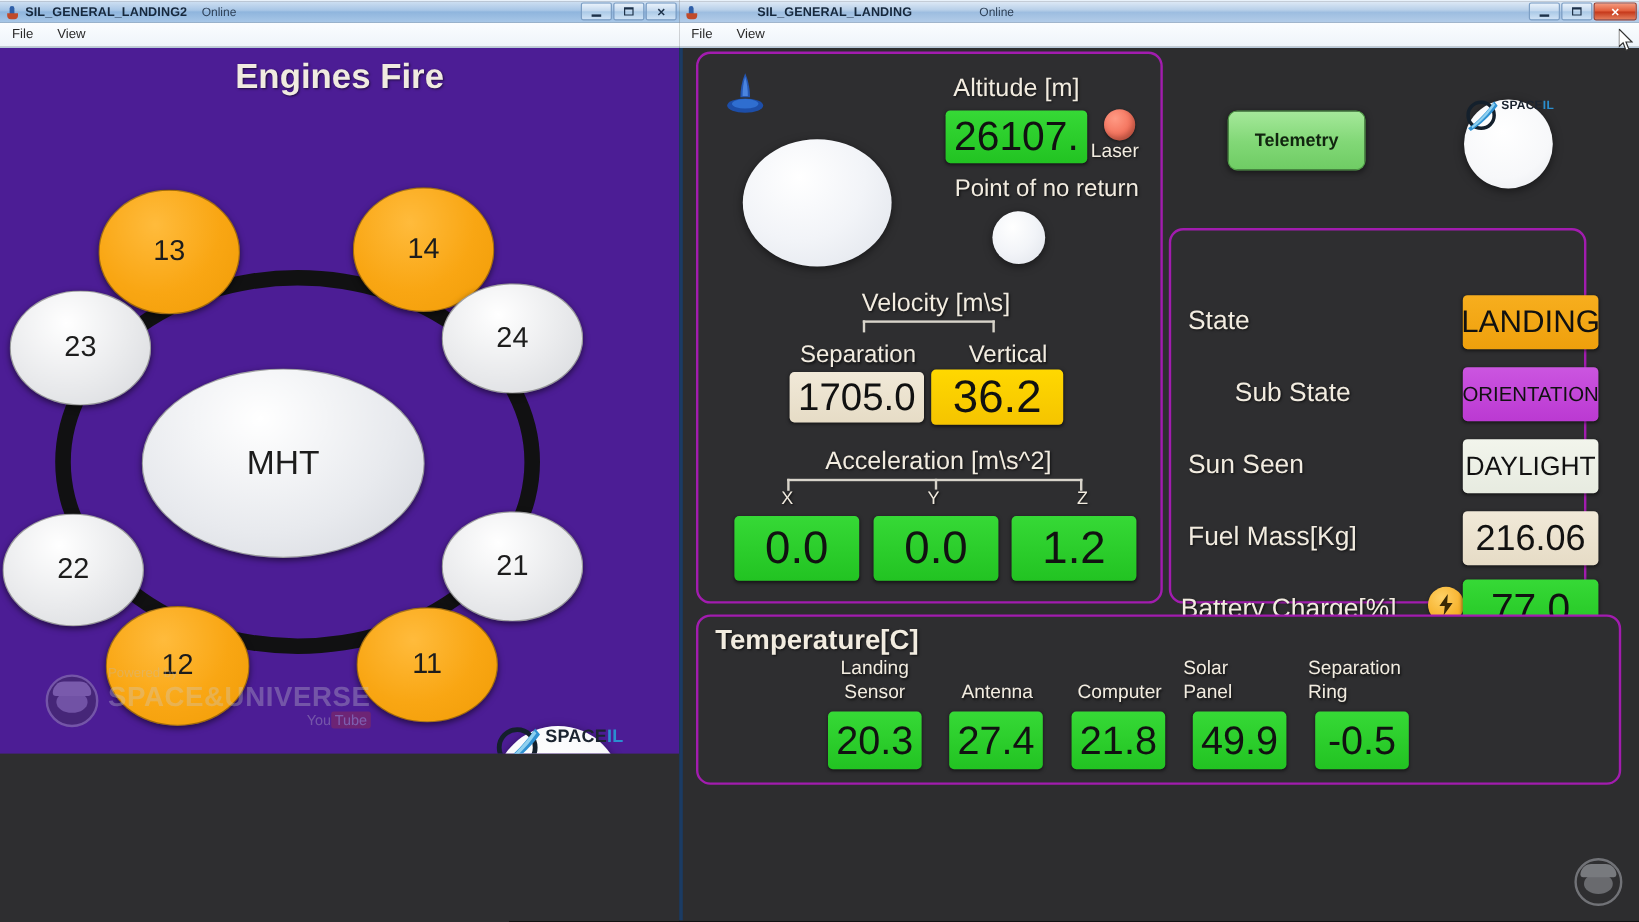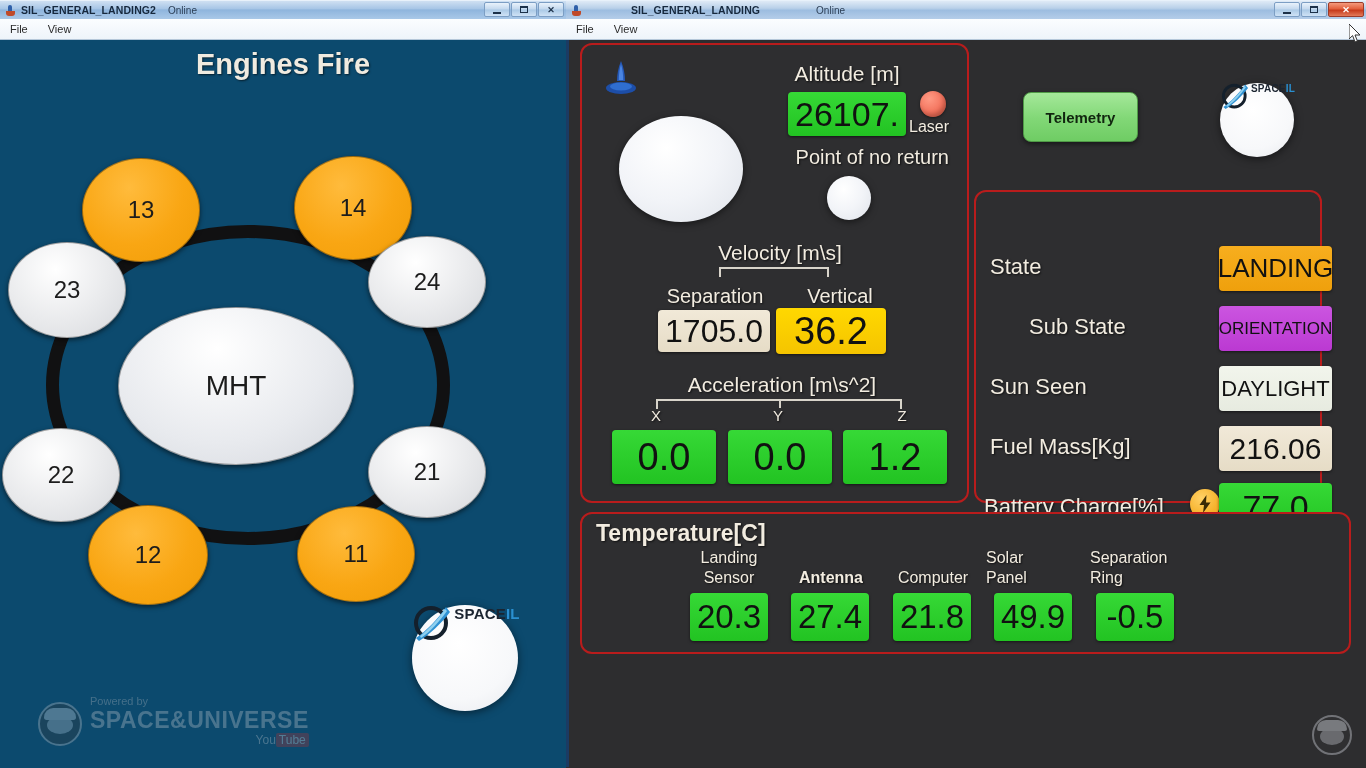--- a/index.html
+++ b/index.html
@@ -74,22 +74,22 @@
     display: flex; align-items: center;
     padding-left: 6px;
     gap: 12px;
   }
   .menu-item { font-size: 11px; color: #2a2a2a; padding: 1px 4px; }
 
   
   #win-left { left: 0; top: 0; width: 566px; height: 768px; background: #2e2e30; }
   #win-left .body {
     position: relative;
-    width: 566px; height: 728px;
-    background: #0c4a6e;
+    width: 566px; height: 588px;
+    background: #4c1d95;
     overflow: hidden;
     padding-left: 12px;
   }
   .engines-title {
     position: absolute; top: 8px; left: 0; width: 100%;
     text-align: center;
     font-size: 29px; color: #f0ebe0; font-weight: bold;
     text-shadow: 1px 1px 2px rgba(0,0,0,.6);
   }
   .engine-ring {
@@ -156,21 +156,21 @@
   #win-right .body {
     position: relative;
     width: 800px; height: 727px;
     background: #2d2d2f;
     overflow: hidden;
     border-left: 3px solid #1b3b63;
   }
 
   .panel {
     position: absolute;
-    border: 2px solid #b91c1c;
+    border: 2px solid #a21caf;
     border-radius: 12px;
     background: #2e2e30;
   }
 
   .lbl { color: #f2ece0; font-weight: normal; text-shadow: 1px 1px 2px rgba(0,0,0,.65); }
 
   .valbox {
     display: flex; align-items: center; justify-content: center;
     border-radius: 4px;
     color: #111;
@@ -445,21 +445,21 @@
       <div class="panel" style="left:11px; top:472px; width:771px; height:142px;">
         <div class="lbl" style="position:absolute; left:14px; top:6px; font-size:23px; font-weight:bold;">Temperature[C]</div>
 
         <div>
           <div class="lbl" style="position:absolute; left:99px; top:34px; width:96px; text-align:center; font-size:16px; line-height:20px;">Landing</div>
           <div class="lbl" style="position:absolute; left:99px; top:54px; width:96px; text-align:center; font-size:16px; line-height:20px;">Sensor</div>
           <div class="valbox v-green" style="position:absolute; left:108px; top:79px; width:78px; height:48px; font-size:33px;">20.3</div>
         </div>
 
         <div>
-          <div class="lbl" style="position:absolute; left:199px; top:54px; width:100px; text-align:center; font-size:16px; line-height:20px;font-weight:bold;">Antenna</div>
+          <div class="lbl" style="position:absolute; left:199px; top:54px; width:100px; text-align:center; font-size:16px; line-height:20px;">Antenna</div>
           <div class="valbox v-green" style="position:absolute; left:209px; top:79px; width:78px; height:48px; font-size:33px;">27.4</div>
         </div>
 
         <div>
           <div class="lbl" style="position:absolute; left:299px; top:54px; width:104px; text-align:center; font-size:16px; line-height:20px;">Computer</div>
           <div class="valbox v-green" style="position:absolute; left:311px; top:79px; width:78px; height:48px; font-size:33px;">21.8</div>
         </div>
 
         <div>
           <div class="lbl" style="position:absolute; left:404px; top:34px; width:96px; text-align:left; font-size:16px; line-height:20px;">Solar</div>

